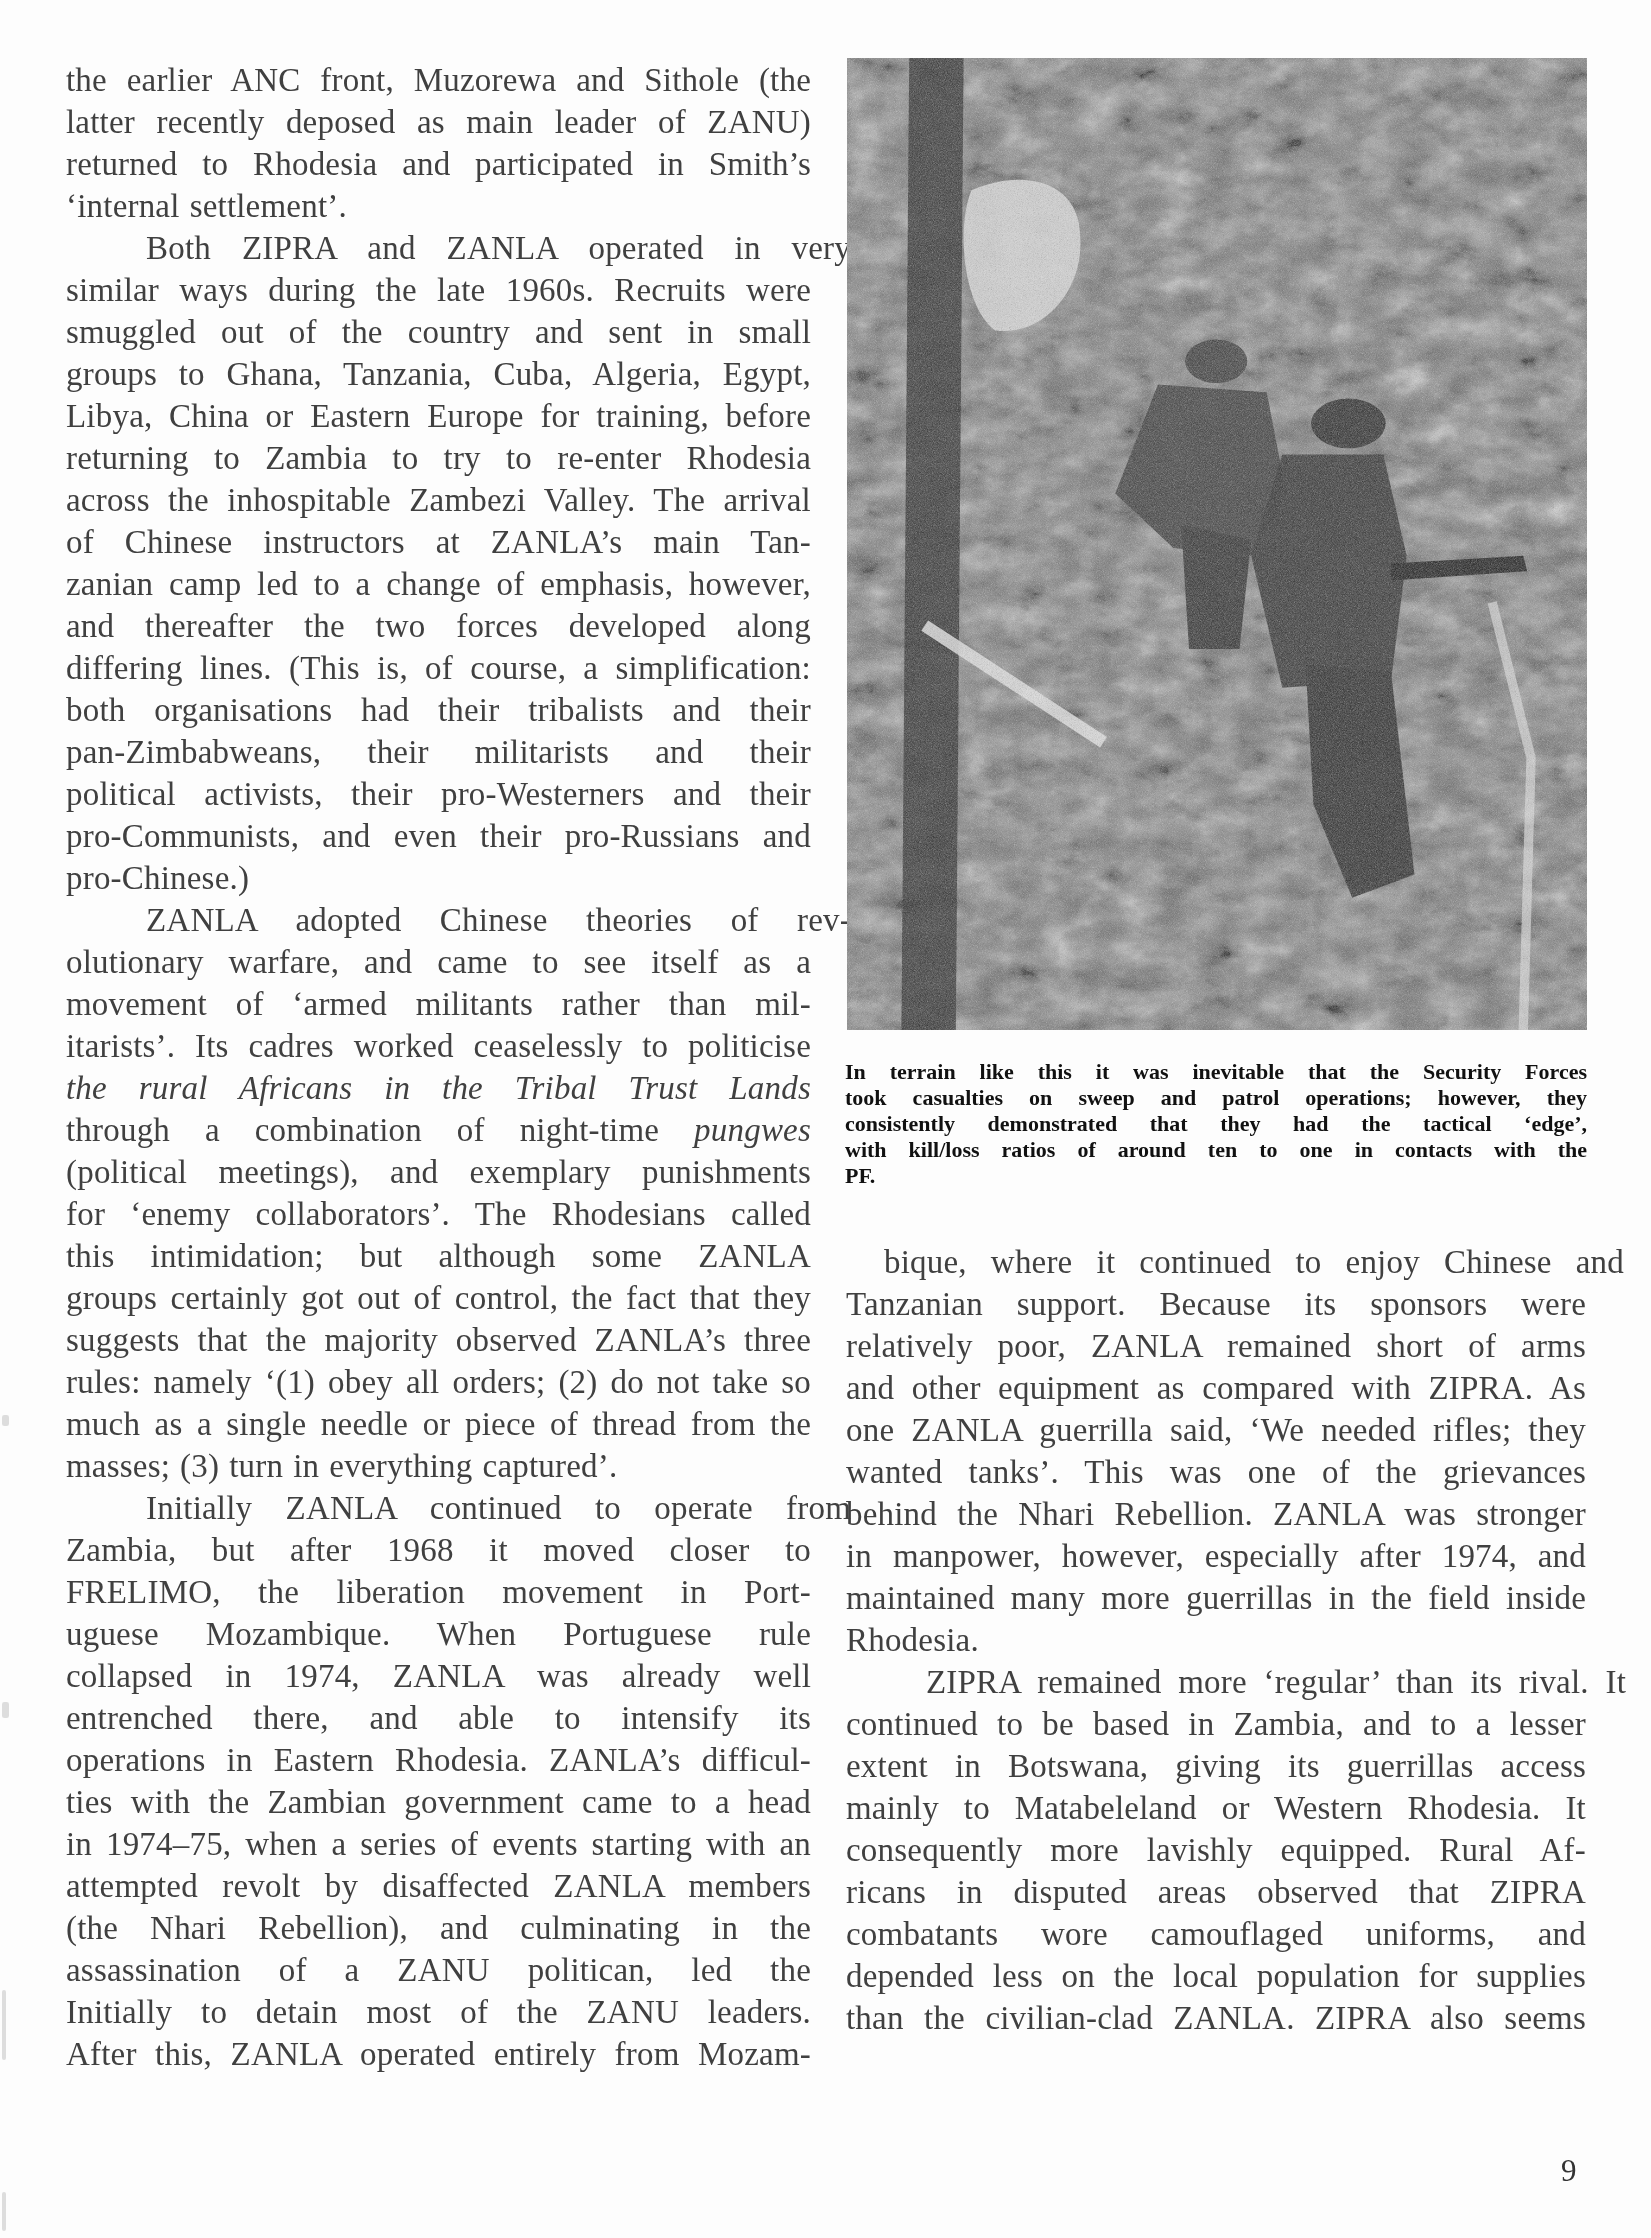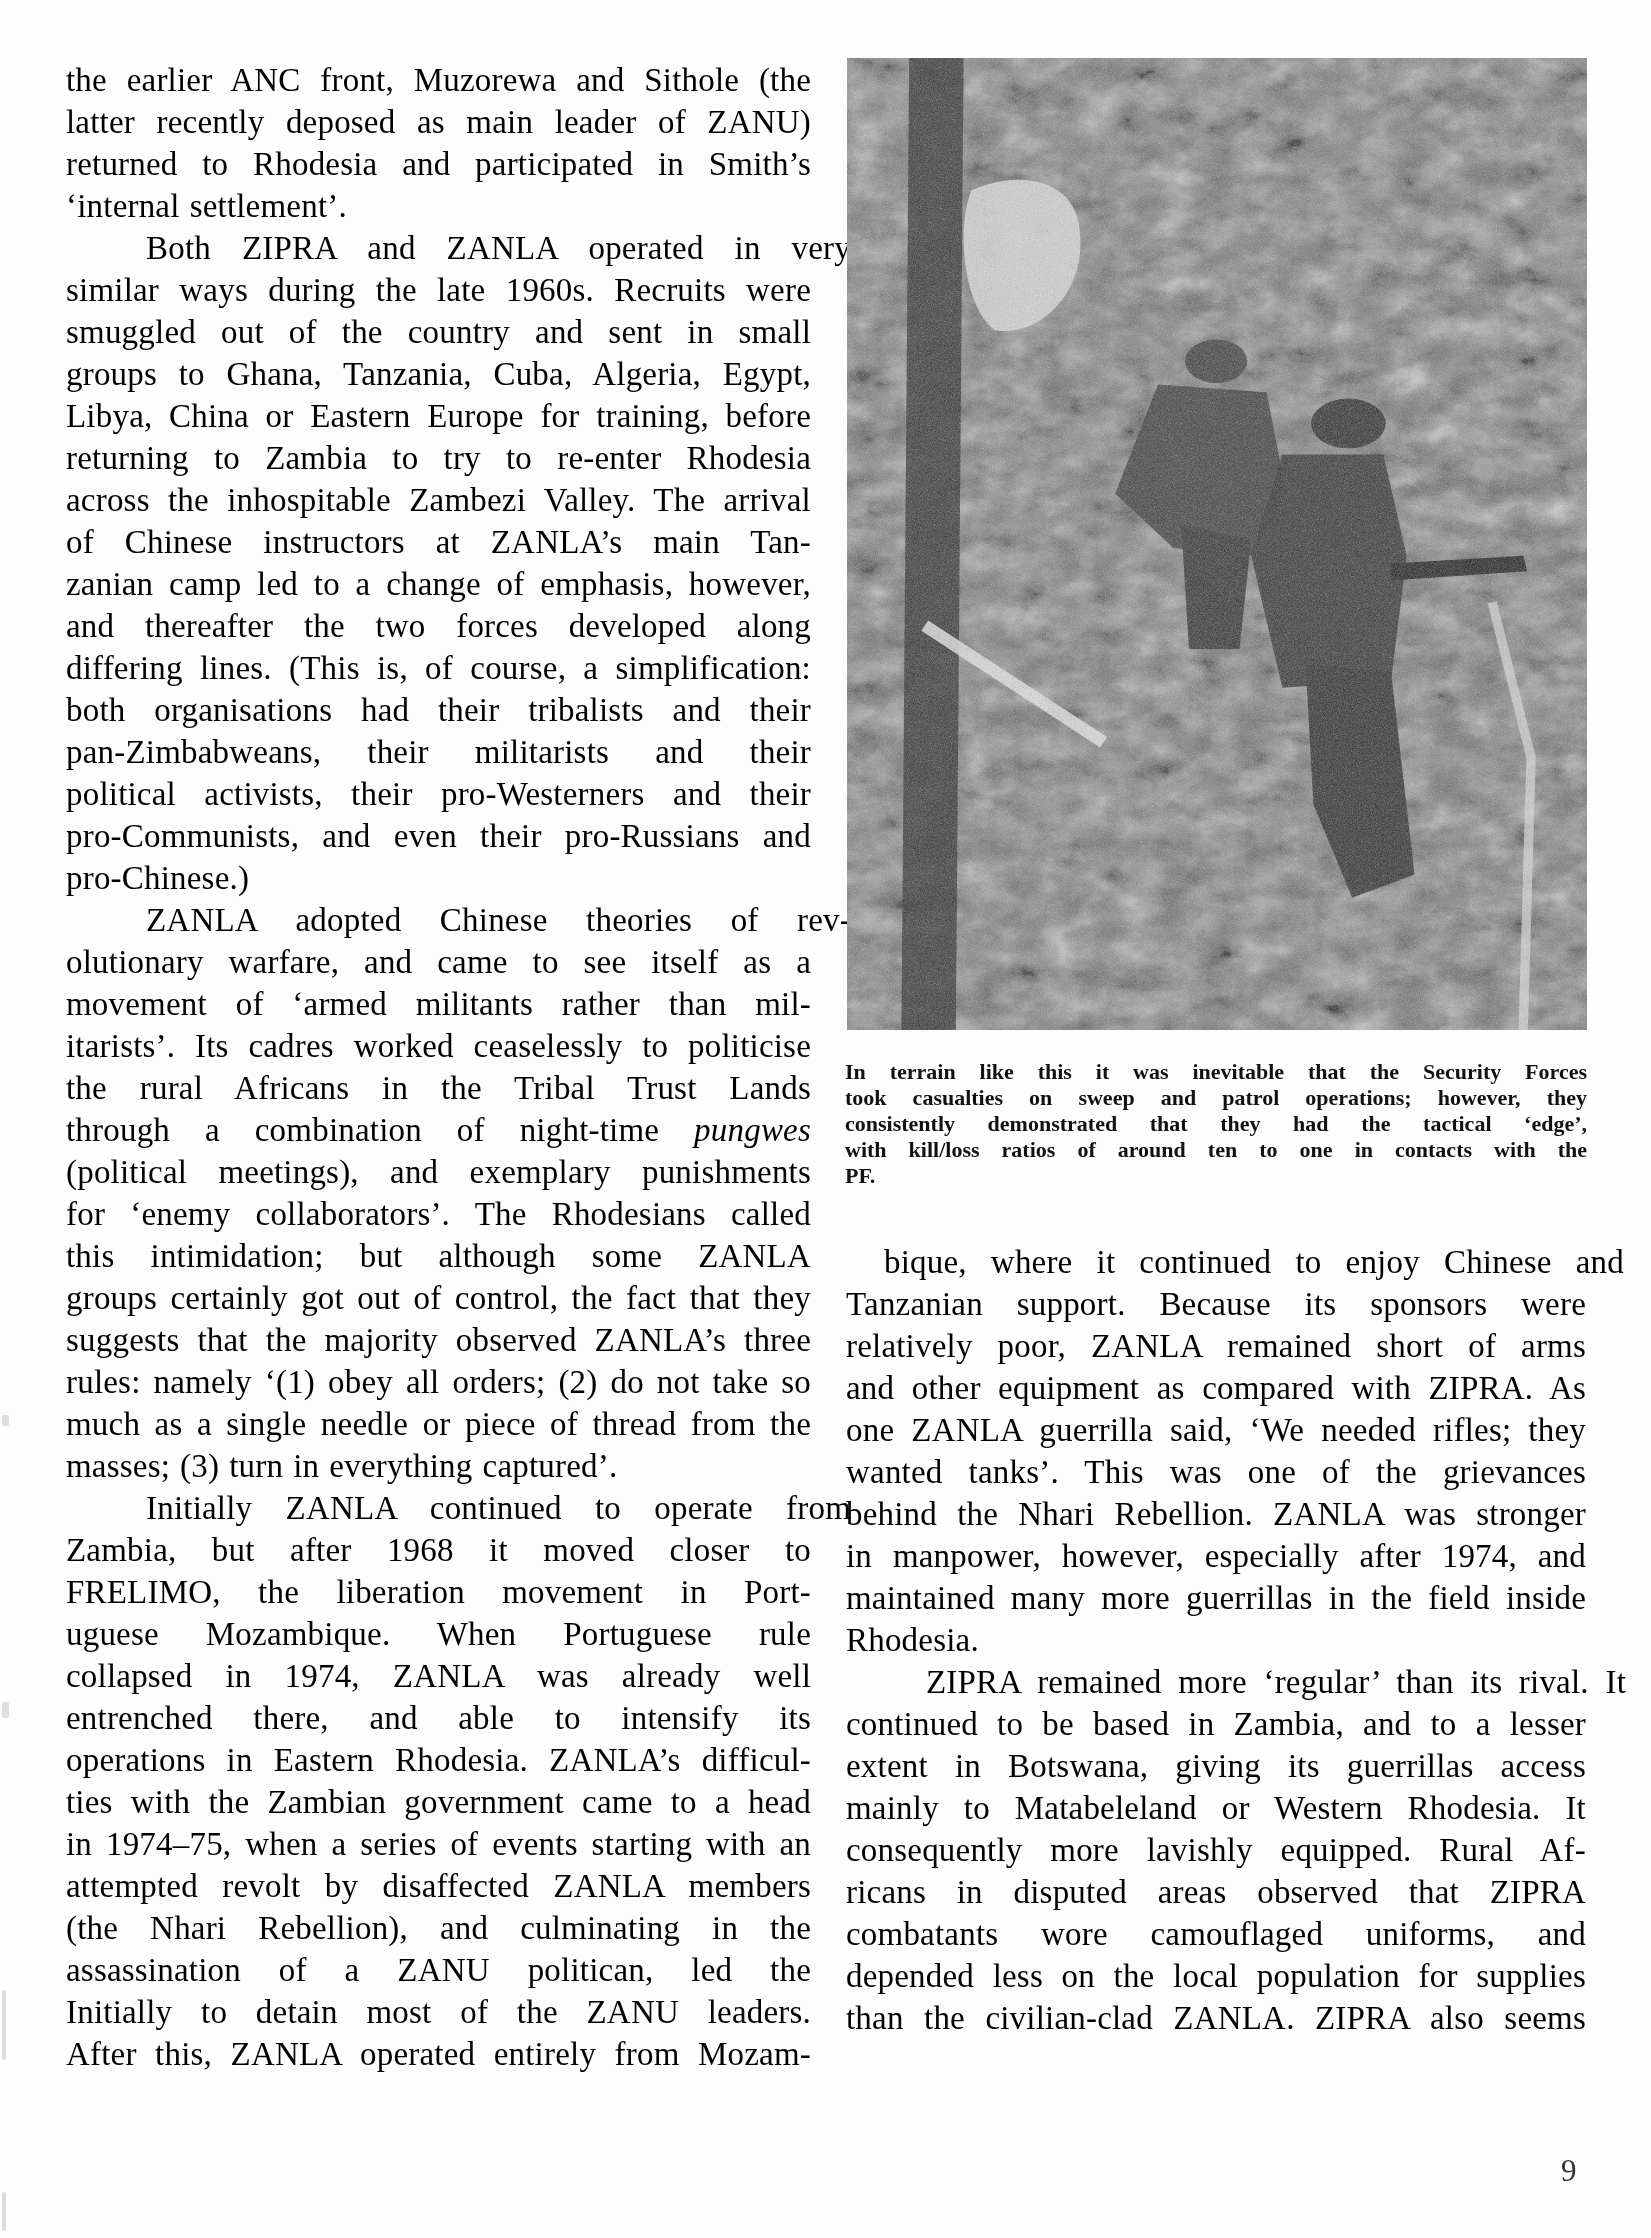--- a/index.html
+++ b/index.html
@@ -1,18 +1,18 @@
 <!DOCTYPE html>
 <html style="font-size:12.4px"><head>
 <meta charset="utf-8">
 <style>
   html, body { margin: 0; padding: 0; background: #ffffff; }
   body { width: 1651px; height: 2239px; position: relative; overflow: hidden; }
   .page { position: absolute; left: 0; top: 0; width: 1651px; height: 2239px; background: #fdfdfd; }
-  .col { position: absolute; font-family: "Liberation Serif", "DejaVu Serif", serif; color: #000000; }
+  .col { position: absolute; font-family: "Liberation Serif", "DejaVu Serif", serif; color: #404040; }
   .col-left { left: 66px; top: 59px; width: 745px; }
   .col-right-body { left: 846px; top: 1241px; width: 740px; }
   .line {
     display: block; height: 42px; line-height: 42px; font-size: 33px;
     text-align: justify; text-align-last: justify; white-space: nowrap;
     letter-spacing: 0.2px; word-spacing: 1.6px; overflow: visible;
   }
   .line.last { text-align-last: left; }
   .line.indent { text-indent: 40px; }
   .line em { font-style: italic; }
@@ -65,21 +65,21 @@
       <span class="line"><span class="line-inner" style="white-space: normal; width: 100%;"><span>differing lines. (This is, of course, a simplification:</span></span></span>
       <span class="line"><span class="line-inner" style="white-space: normal; width: 100%;"><span>both organisations had their tribalists and their</span></span></span>
       <span class="line"><span class="line-inner" style="white-space: normal; width: 100%;"><span>pan-Zimbabweans, their militarists and their</span></span></span>
       <span class="line"><span class="line-inner" style="white-space: normal; width: 100%;"><span>political activists, their pro-Westerners and their</span></span></span>
       <span class="line"><span class="line-inner" style="white-space: normal; width: 100%;"><span>pro-Communists, and even their pro-Russians and</span></span></span>
       <span class="line last"><span class="line-inner" style="white-space: normal; width: 100%;"><span>pro-Chinese.)</span></span></span>
       <span class="line indent"><span class="line-inner" style="white-space: normal; width: 100%;"><span>ZANLA adopted Chinese theories of rev-</span></span></span>
       <span class="line"><span class="line-inner" style="white-space: normal; width: 100%;"><span>olutionary warfare, and came to see itself as a</span></span></span>
       <span class="line"><span class="line-inner" style="white-space: normal; width: 100%;"><span>movement of ‘armed militants rather than mil-</span></span></span>
       <span class="line"><span class="line-inner" style="white-space: normal; width: 100%;"><span>itarists’. Its cadres worked ceaselessly to politicise</span></span></span>
-      <span class="line"><span class="line-inner" style="white-space: normal; width: 100%;"><span>the rural Africans in the Tribal Trust Lands</span></span></span>
+      <span class="line"><span class="line-inner" style="white-space: normal; width: 100%; font-style: italic;"><span>the rural Africans in the Tribal Trust Lands</span></span></span>
       <span class="line"><span class="line-inner" style="white-space: normal; width: 100%;"><span>through a combination of night-time</span> <em>pungwes</em></span></span>
       <span class="line"><span class="line-inner" style="white-space: normal; width: 100%;"><span>(political meetings), and exemplary punishments</span></span></span>
       <span class="line"><span class="line-inner" style="white-space: normal; width: 100%;"><span>for ‘enemy collaborators’. The Rhodesians called</span></span></span>
       <span class="line"><span class="line-inner" style="white-space: normal; width: 100%;"><span>this intimidation; but although some ZANLA</span></span></span>
       <span class="line"><span class="line-inner" style="white-space: normal; width: 100%;"><span>groups certainly got out of control, the fact that they</span></span></span>
       <span class="line"><span class="line-inner" style="white-space: normal; width: 100%;"><span>suggests that the majority observed ZANLA’s three</span></span></span>
       <span class="line"><span class="line-inner" style="white-space: normal; width: 100%;"><span>rules: namely ‘(1) obey all orders; (2) do not take so</span></span></span>
       <span class="line"><span class="line-inner" style="white-space: normal; width: 100%;"><span>much as a single needle or piece of thread from the</span></span></span>
       <span class="line last"><span class="line-inner" style="white-space: normal; width: 100%;"><span>masses; (3) turn in everything captured’.</span></span></span>
       <span class="line indent"><span class="line-inner" style="white-space: normal; width: 100%;"><span>Initially ZANLA continued to operate from</span></span></span>

